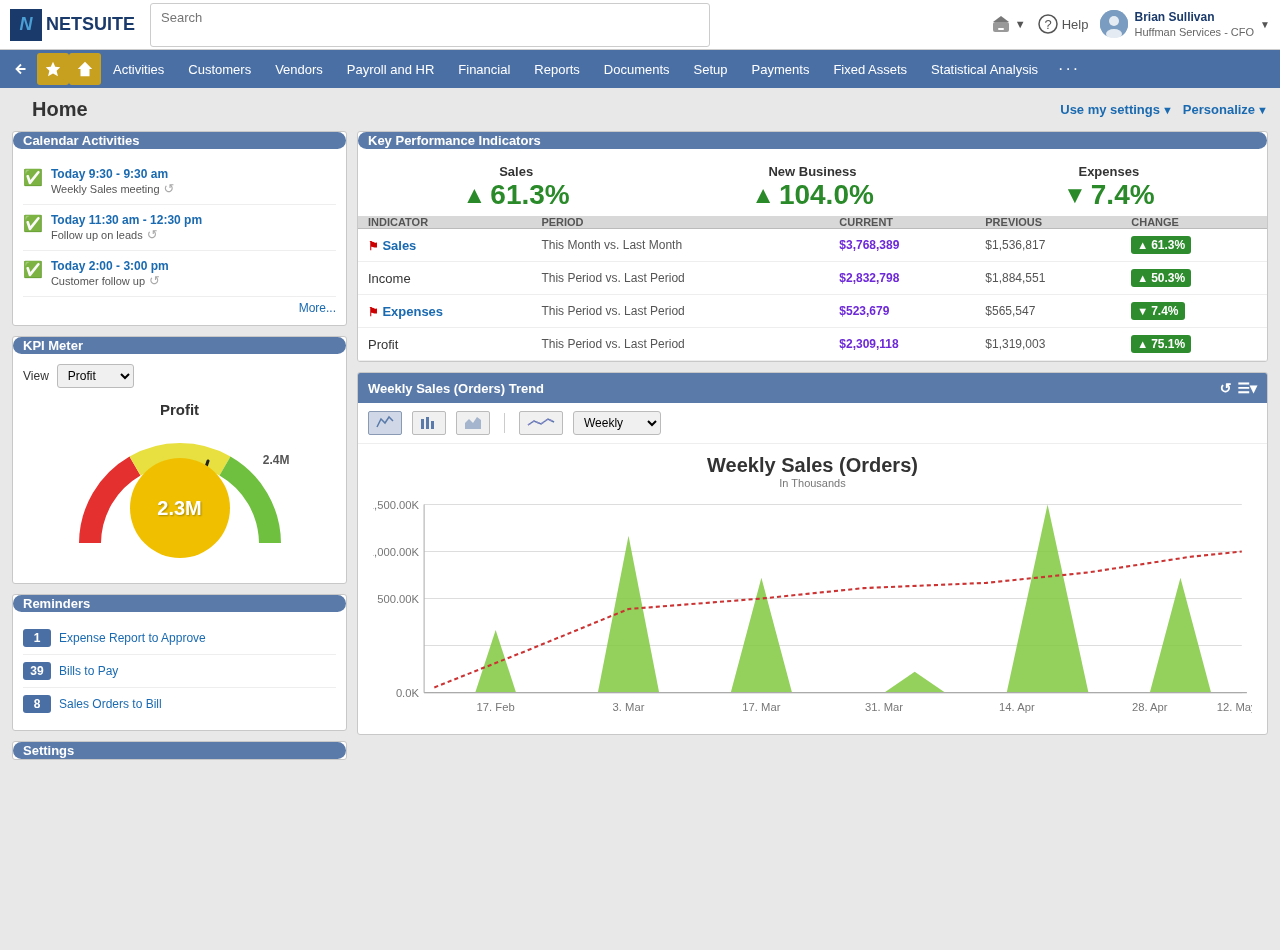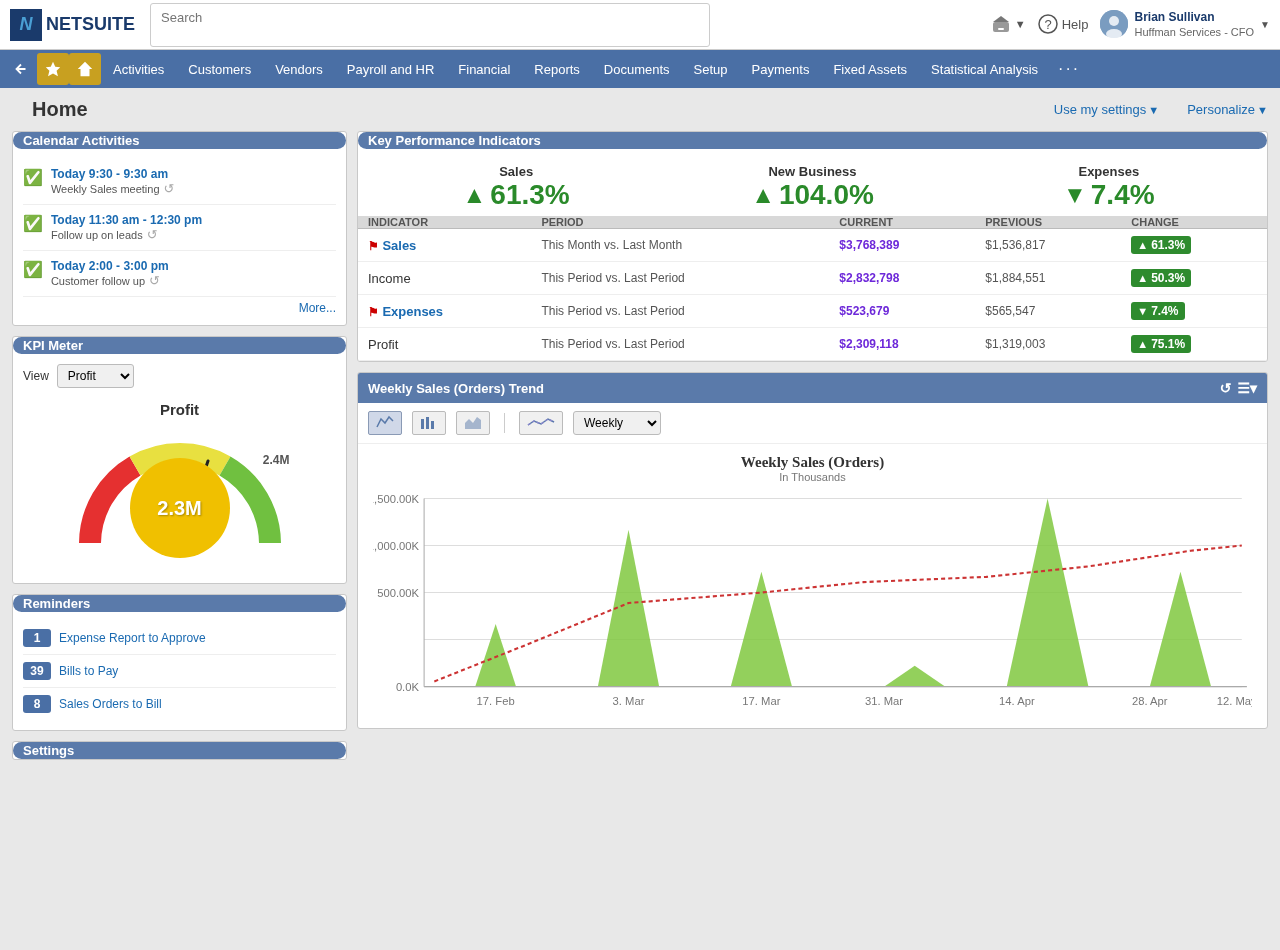--- a/index.html
+++ b/index.html
@@ -27,21 +27,21 @@
     .nav-bar { display: flex; align-items: center; background: #4a6fa5; height: 38px; padding: 0 5px; }
     .nav-icon-btn { width: 32px; height: 32px; display: flex; align-items: center; justify-content: center; cursor: pointer; color: #fff; border-radius: 3px; }
     .nav-icon-btn.active { background: #c8a020; }
     .nav-item { color: #fff; padding: 0 12px; height: 38px; display: flex; align-items: center; cursor: pointer; font-size: 13px; white-space: nowrap; }
     .nav-more { color: #fff; padding: 0 8px; cursor: pointer; font-size: 16px; letter-spacing: 2px; }
 
     
     .page { padding: 10px 12px; }
     .page-header { display: flex; align-items: center; justify-content: space-between; margin-bottom: 10px; }
     .page-title { font-size: 20px; font-weight: bold; color: #333; margin-left: 20px; }
-    .page-actions { display: flex; gap: 28px; }
+    .page-actions { display: flex; gap: 10px; font-weight: bold; }
     .page-action-link { color: #1a6ab1; font-size: 13px; cursor: pointer; display: flex; align-items: center; gap: 2px; text-decoration: none; }
 
     
     .content-layout { display: flex; gap: 10px; }
     .left-col { width: 335px; flex-shrink: 0; display: flex; flex-direction: column; gap: 10px; }
     .right-col { flex: 1; display: flex; flex-direction: column; gap: 10px; }
 
     
     .panel { background: #fff; border: 1px solid #c8c8c8; border-radius: 3px; overflow: hidden; }
     .panel-header { background: #5a7aaa; color: #fff; padding: 1px 10px; font-size: 13px; font-weight: bold; border-radius: 9px; }
@@ -99,21 +99,21 @@
     .chart-panel { }
     .chart-panel-header { background: #5a7aaa; color: #fff; padding: 7px 10px; font-size: 13px; font-weight: bold; display: flex; align-items: center; justify-content: space-between; }
     .chart-tools { display: flex; gap: 6px; align-items: center; }
     .chart-tool-btn { color: #fff; cursor: pointer; font-size: 14px; }
     .chart-toolbar { padding: 8px 10px; display: flex; align-items: center; gap: 10px; border-bottom: 1px solid #eee; }
     .chart-type-btn { border: 1px solid #bbb; padding: 3px 6px; cursor: pointer; background: #f0f0f0; border-radius: 2px; font-size: 11px; color: #555; }
     .chart-type-btn.active { background: #d0d8e8; border-color: #8a9ab5; }
     .chart-period-select { padding: 3px 20px 3px 6px; border: 1px solid #bbb; border-radius: 3px; font-size: 12px; background: #f0f0f0; cursor: pointer; }
     .chart-body { padding: 10px 15px; }
     .chart-title-area { text-align: center; margin-bottom: 5px; }
-    .chart-title-area .title { font-size: 15px; font-weight: bold; color: #333; font-family: Liberation Serif, serif; }
+    .chart-title-area .title { font-size: 20px; font-weight: bold; color: #333; }
     .chart-title-area .subtitle { font-size: 11px; color: #777; }
     .chart-area { position: relative; width: 100%; height: 230px; }
     .chart-area svg { width: 100%; height: 100%; }
   </style>
 </head>
 <body>
 
 <div class="top-bar">
   <div class="logo">
     <div class="logo-icon">

